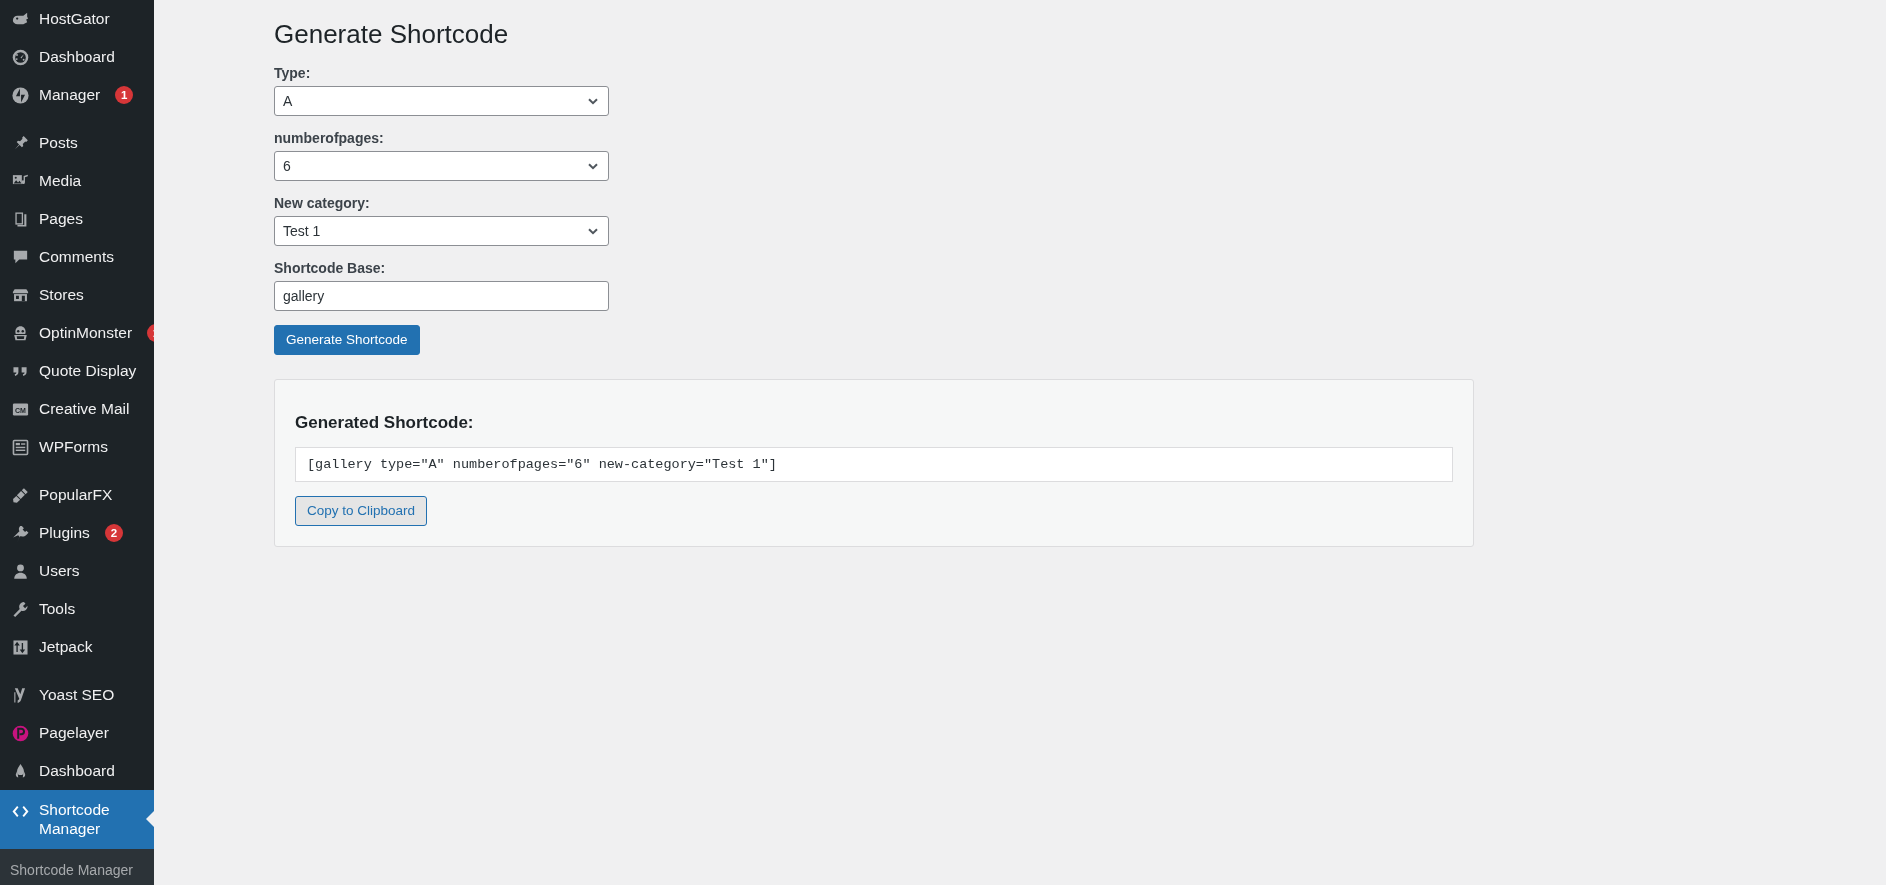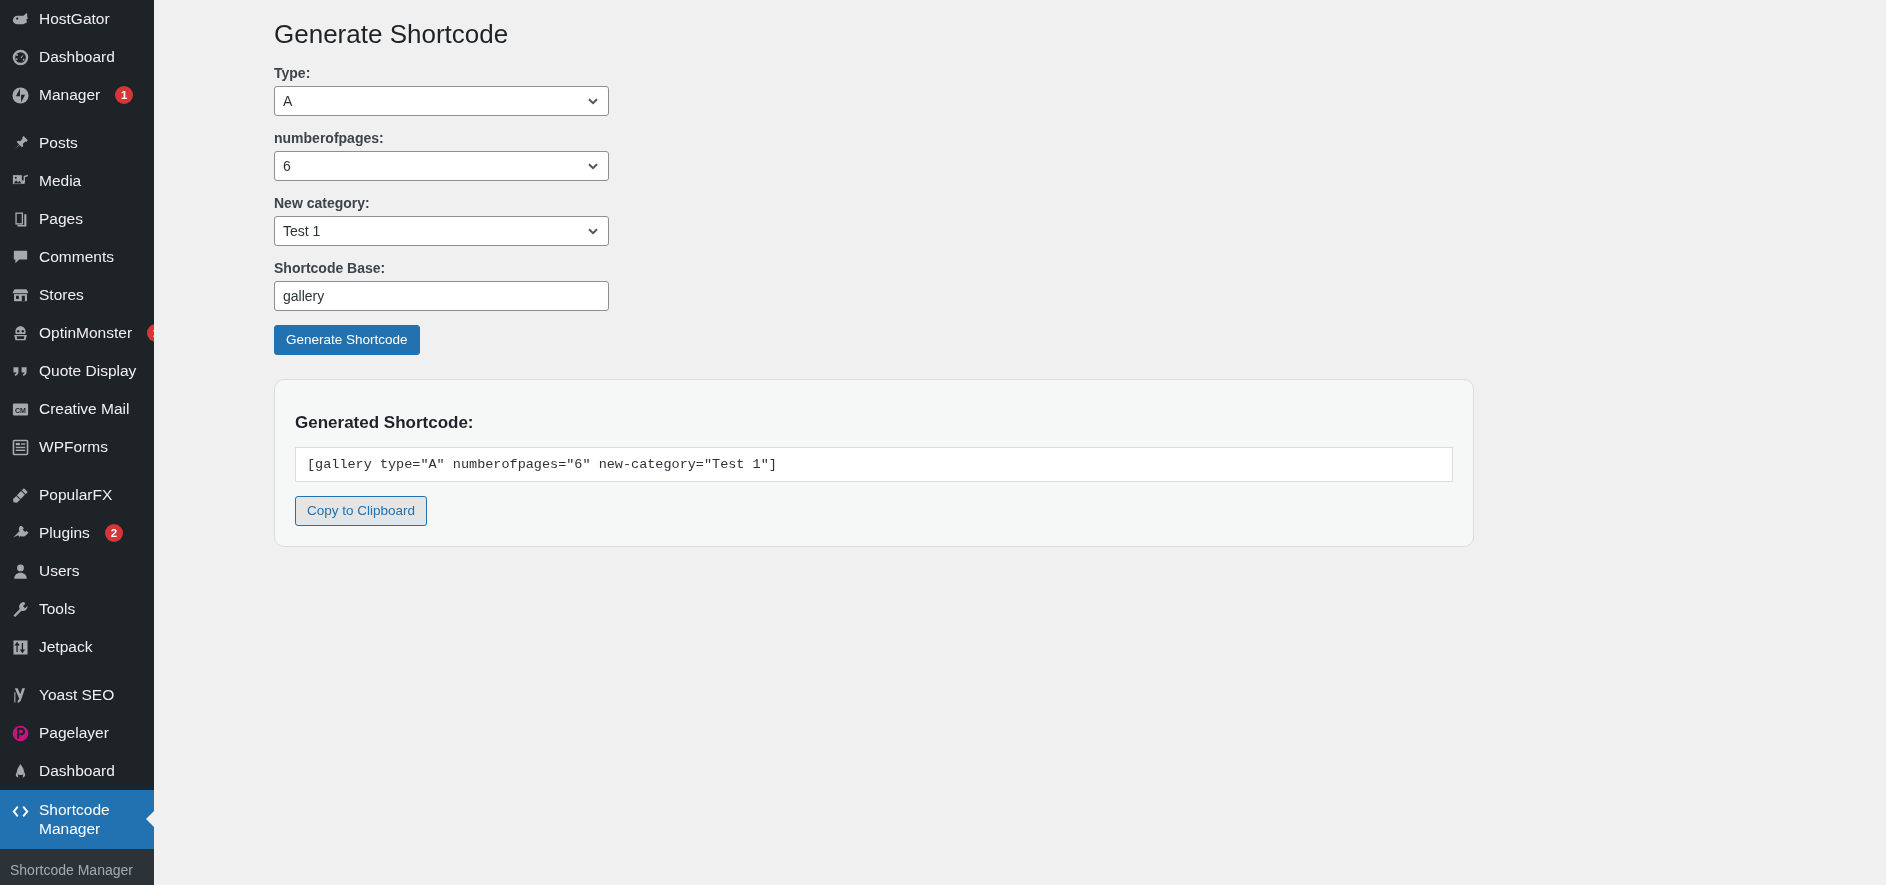--- a/index.html
+++ b/index.html
@@ -149,21 +149,21 @@
     cursor: pointer;
     font-family: "Liberation Sans", sans-serif;
     line-height: 1;
   }
 
   #result-panel {
     margin-top: 24px;
     width: 1200px;
     background: #f6f7f7;
     border: 1px solid #dcdcde;
-    border-radius: 10px;
+    border-radius: 3px;
     padding: 20px;
   }
   #result-panel h2 {
     font-size: 17px;
     font-weight: 700;
     color: #1d2327;
     margin: 13px 0 14px 0;
   }
   .code-box {
     background: #fff;

